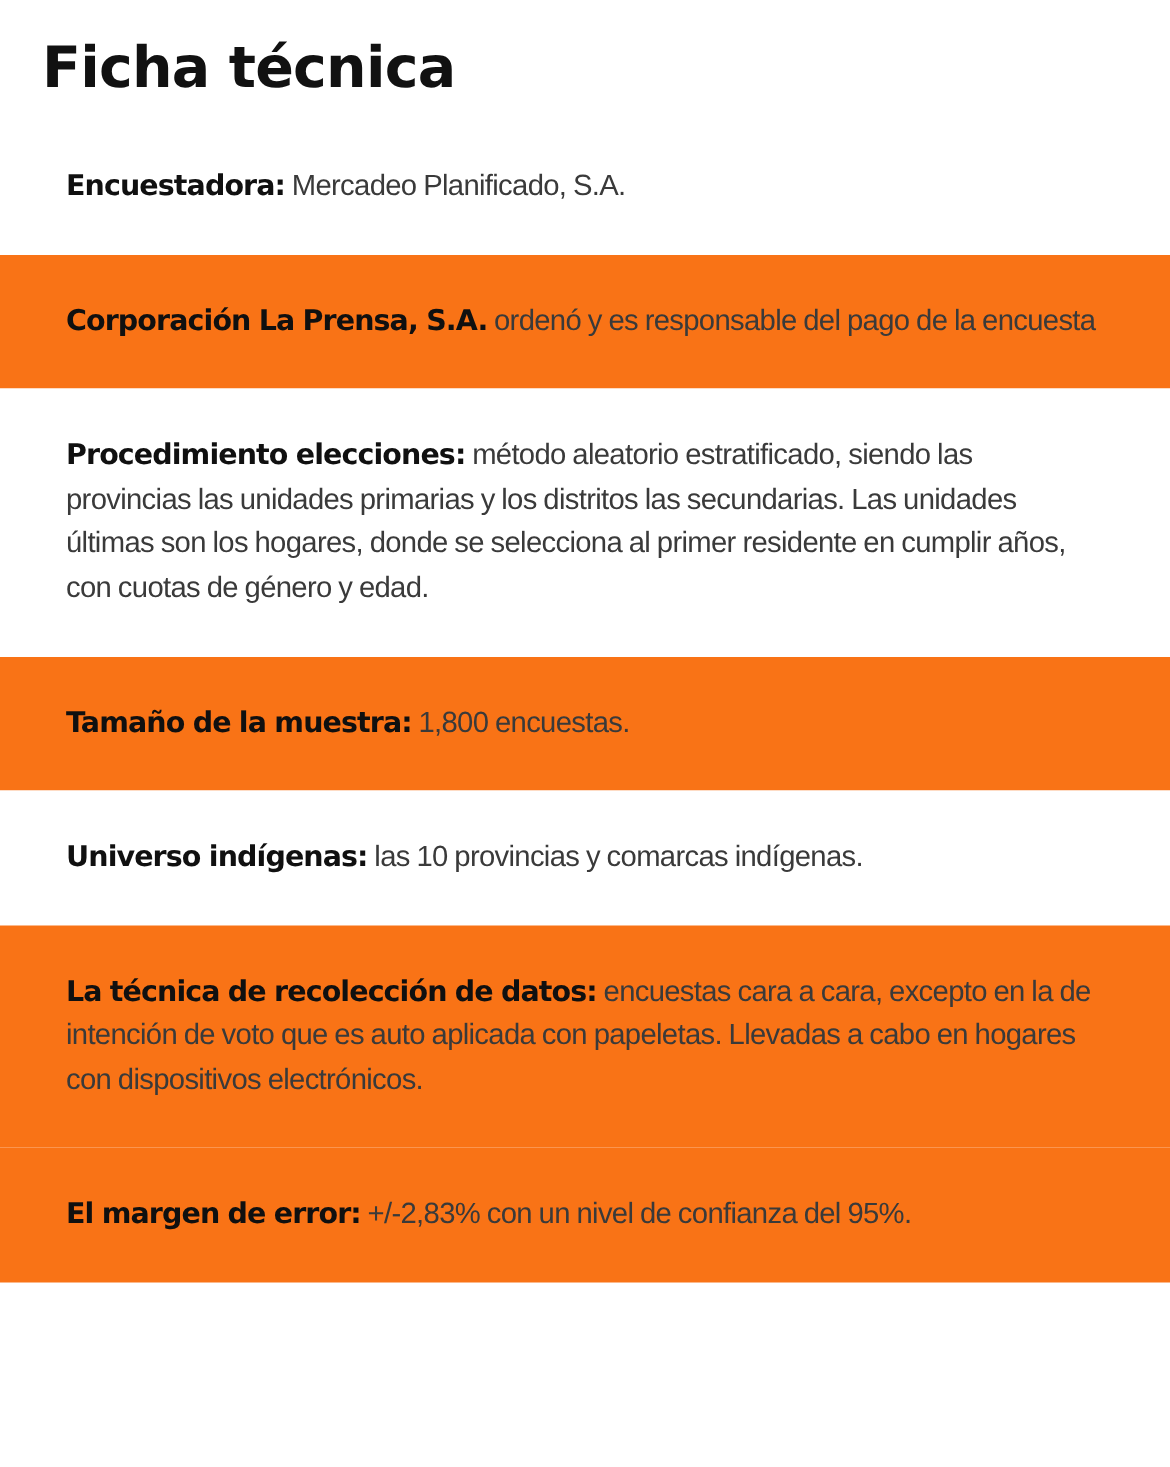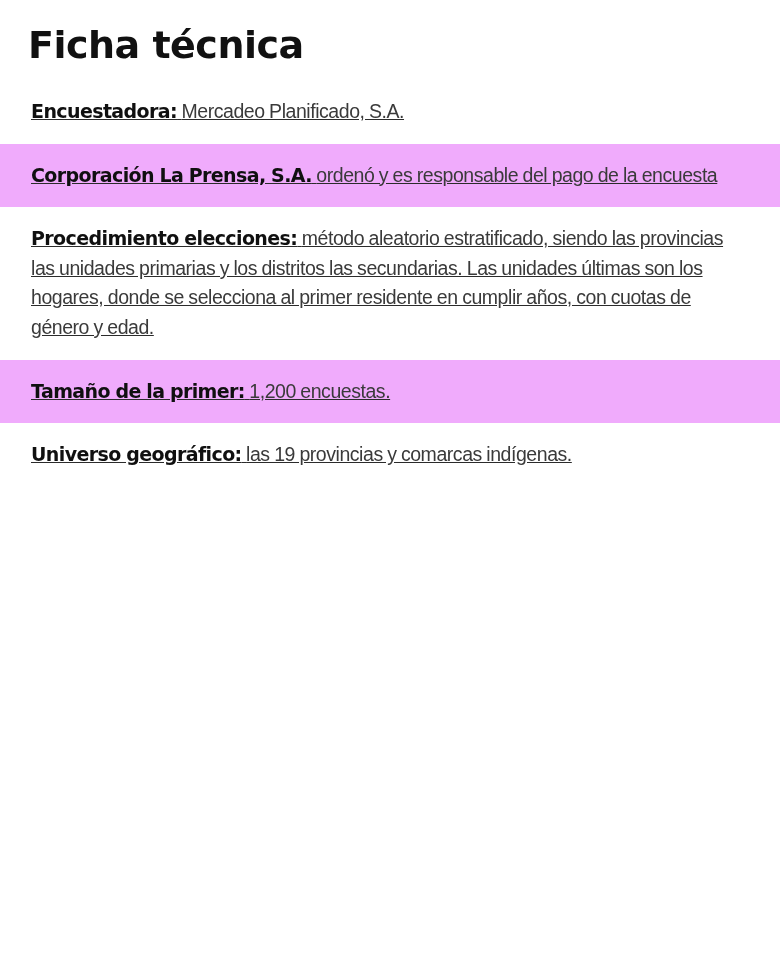--- a/index.html
+++ b/index.html
@@ -30,34 +30,33 @@
     color: #111111;
     padding: 26px 28px 14px 28px;
     margin: 0;
     line-height: 1.05;
   }
   .row {
     padding: 14px 28px 14px 28px;
     box-sizing: border-box;
   }
   .row.shaded {
-    background: #f0abfc;
+    background: #f97316;
   }
   .row.plain {
     background: #ffffff;
   }
   .row p {
-    margin: 3px;
+    margin: 16px;
     font-size: 19.5px;
     line-height: 1.52;
     color: #2b2b2b;
     font-family: "Liberation Sans", sans-serif;
     letter-spacing: -0.45px;
     word-spacing: -0.5px;
-    text-decoration: underline;
   }
   .row p .lbl {
     font-family: "DejaVu Sans", sans-serif;
     font-weight: bold;
     color: #101010;
     font-size: 19px;
     letter-spacing: -0.6px;
   }
   .row p .val {
     color: #3a3a3a;
@@ -87,29 +86,41 @@
 
   <div class="row plain">
     <p>
       <span class="lbl">Procedimiento elecciones:</span>
       <span class="val">método aleatorio estratificado, siendo las provincias las unidades primarias y los distritos las secundarias. Las unidades últimas son los hogares, donde se selecciona al primer residente en cumplir años, con cuotas de género y edad.</span>
     </p>
   </div>
 
   <div class="row shaded">
     <p>
-      <span class="lbl">Tamaño de la primer:</span>
-      <span class="val">1,200 encuestas.</span>
+      <span class="lbl">Tamaño de la muestra:</span>
+      <span class="val">1,800 encuestas.</span>
     </p>
   </div>
 
   <div class="row plain tight">
     <p>
-      <span class="lbl">Universo geográfico:</span>
-      <span class="val">las 19 provincias y comarcas indígenas.</span>
+      <span class="lbl">Universo indígenas:</span>
+      <span class="val">las 10 provincias y comarcas indígenas.</span>
     </p>
   </div>
 
 
+  <div class="row shaded">
+    <p>
+      <span class="lbl">La técnica de recolección de datos:</span>
+      <span class="val">encuestas cara a cara, excepto en la de intención de voto que es auto aplicada con papeletas. Llevadas a cabo en hogares con dispositivos electrónicos.</span>
+    </p>
+  </div>
 
 
+  <div class="row shaded">
+    <p>
+      <span class="lbl">El margen de error:</span>
+      <span class="val">+/-2,83% con un nivel de confianza del 95%.</span>
+    </p>
+  </div>
 
 </div>
 
 </body></html>

